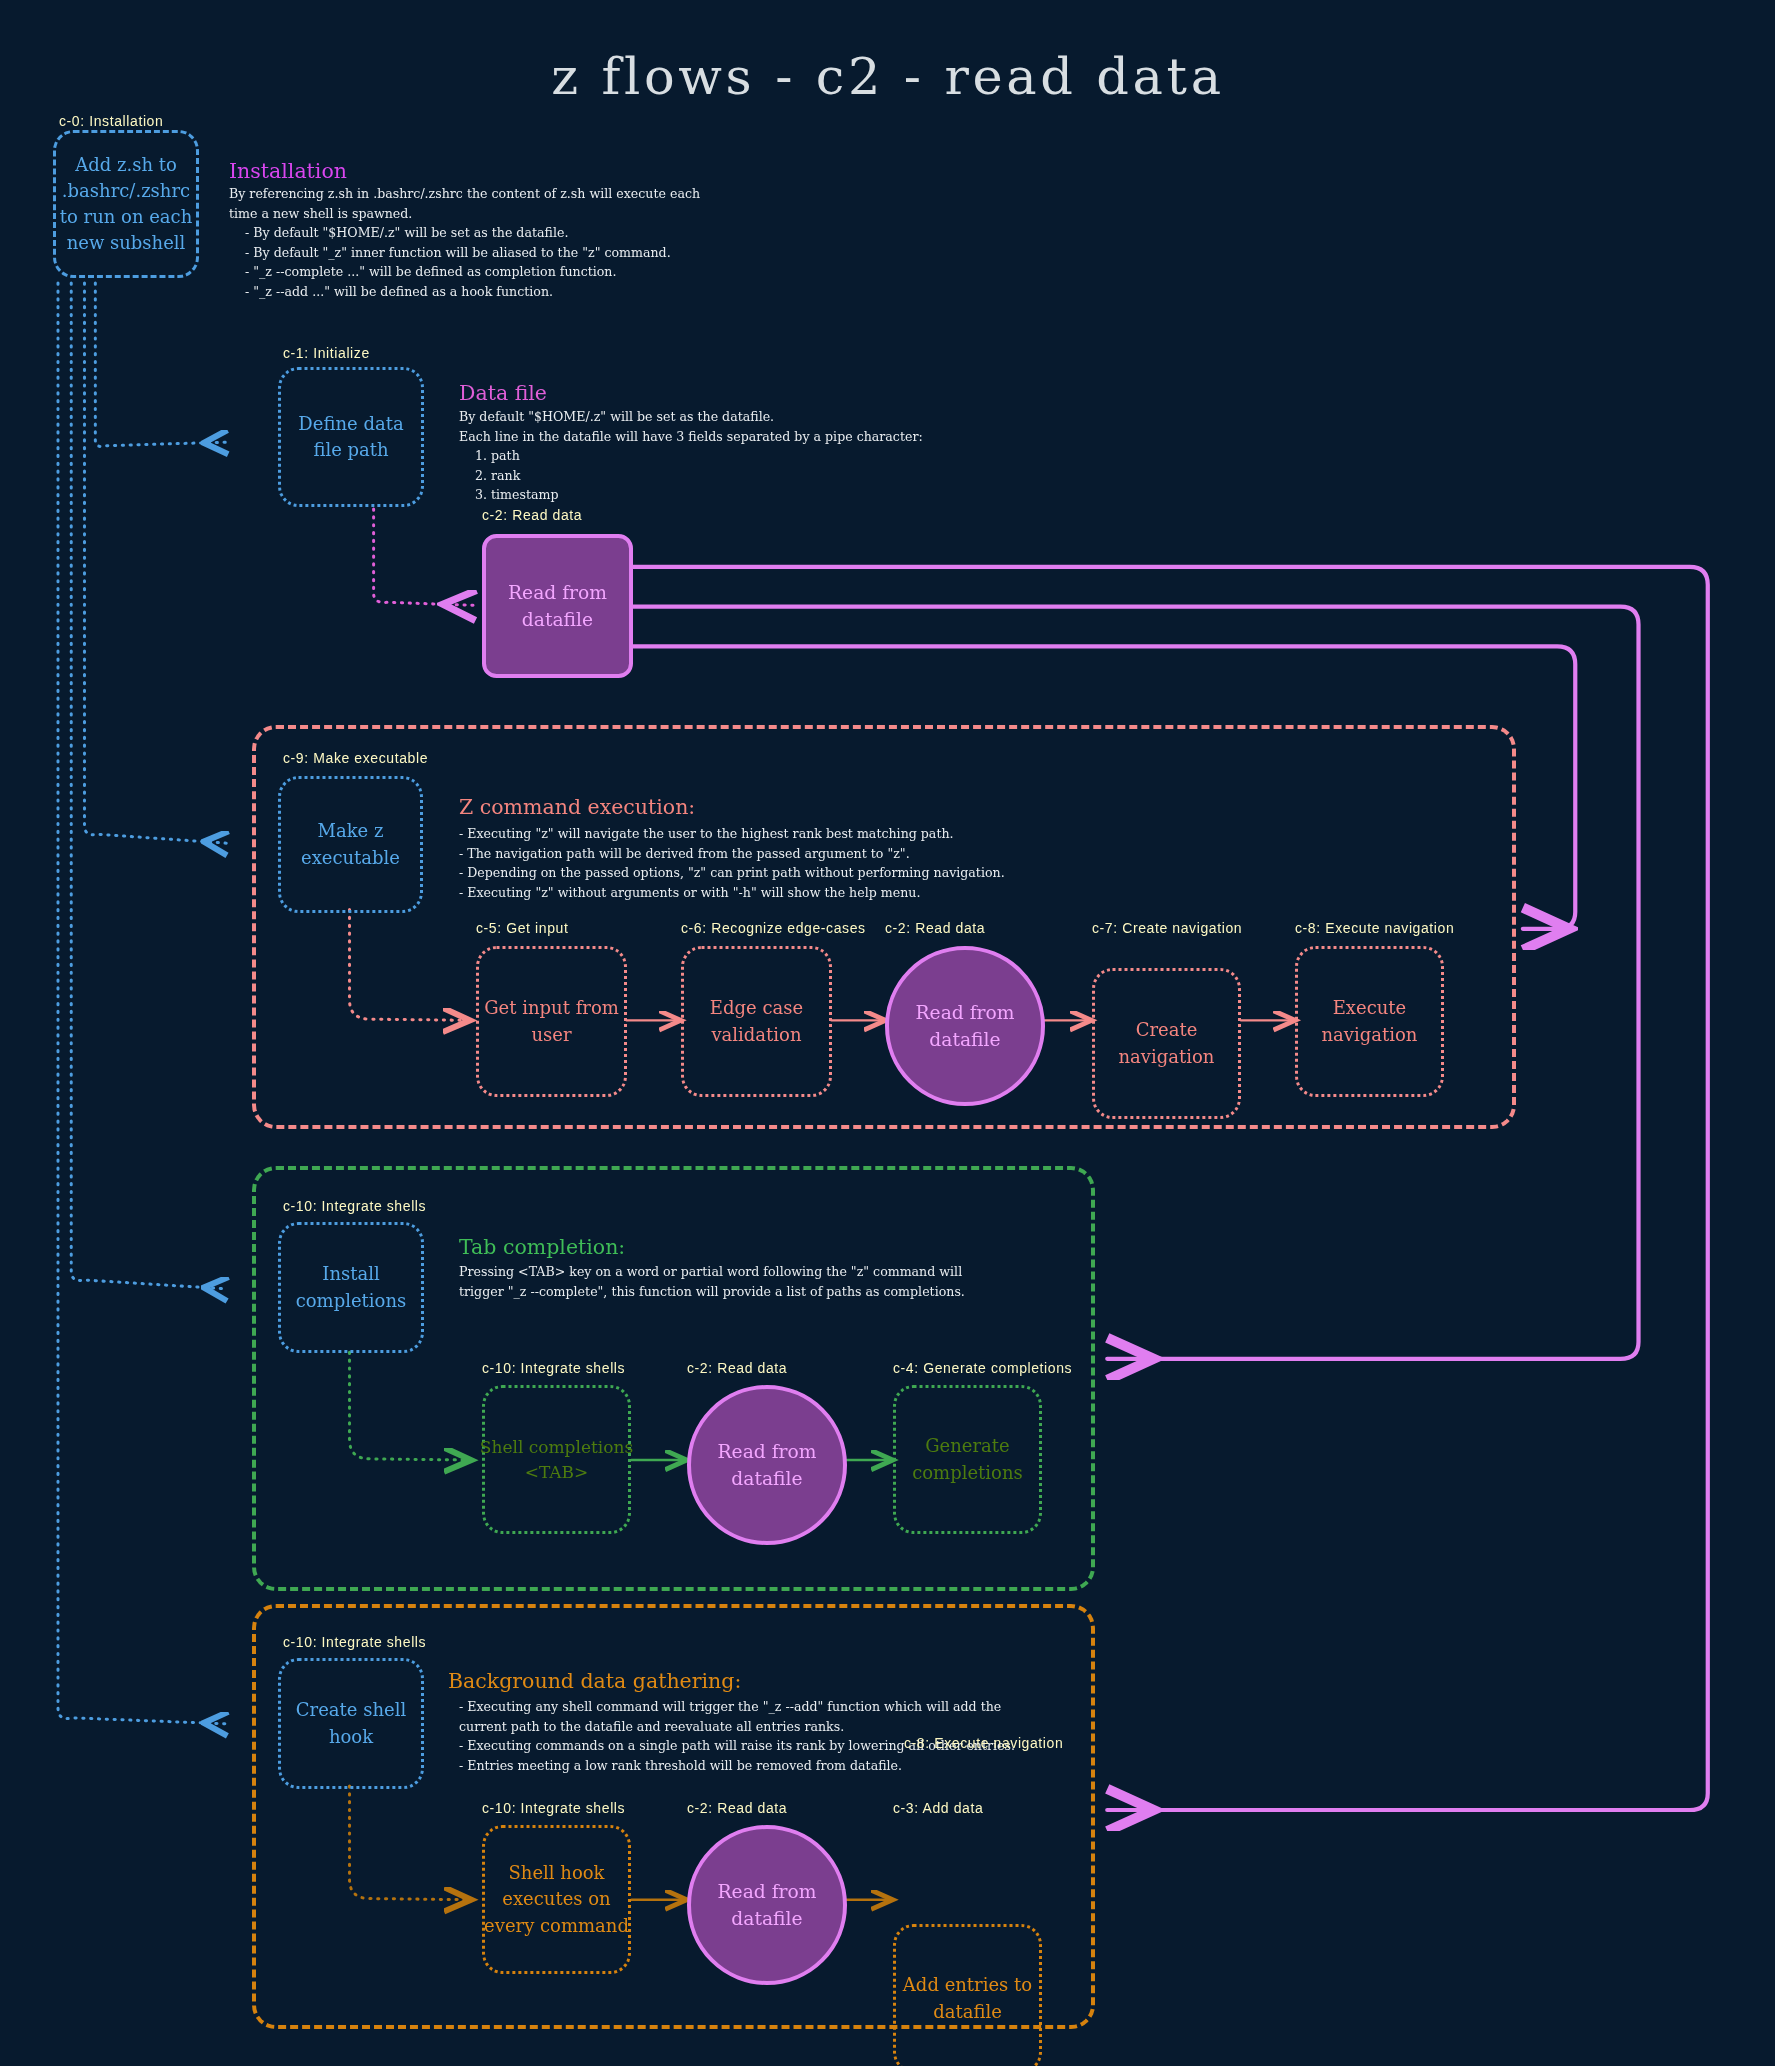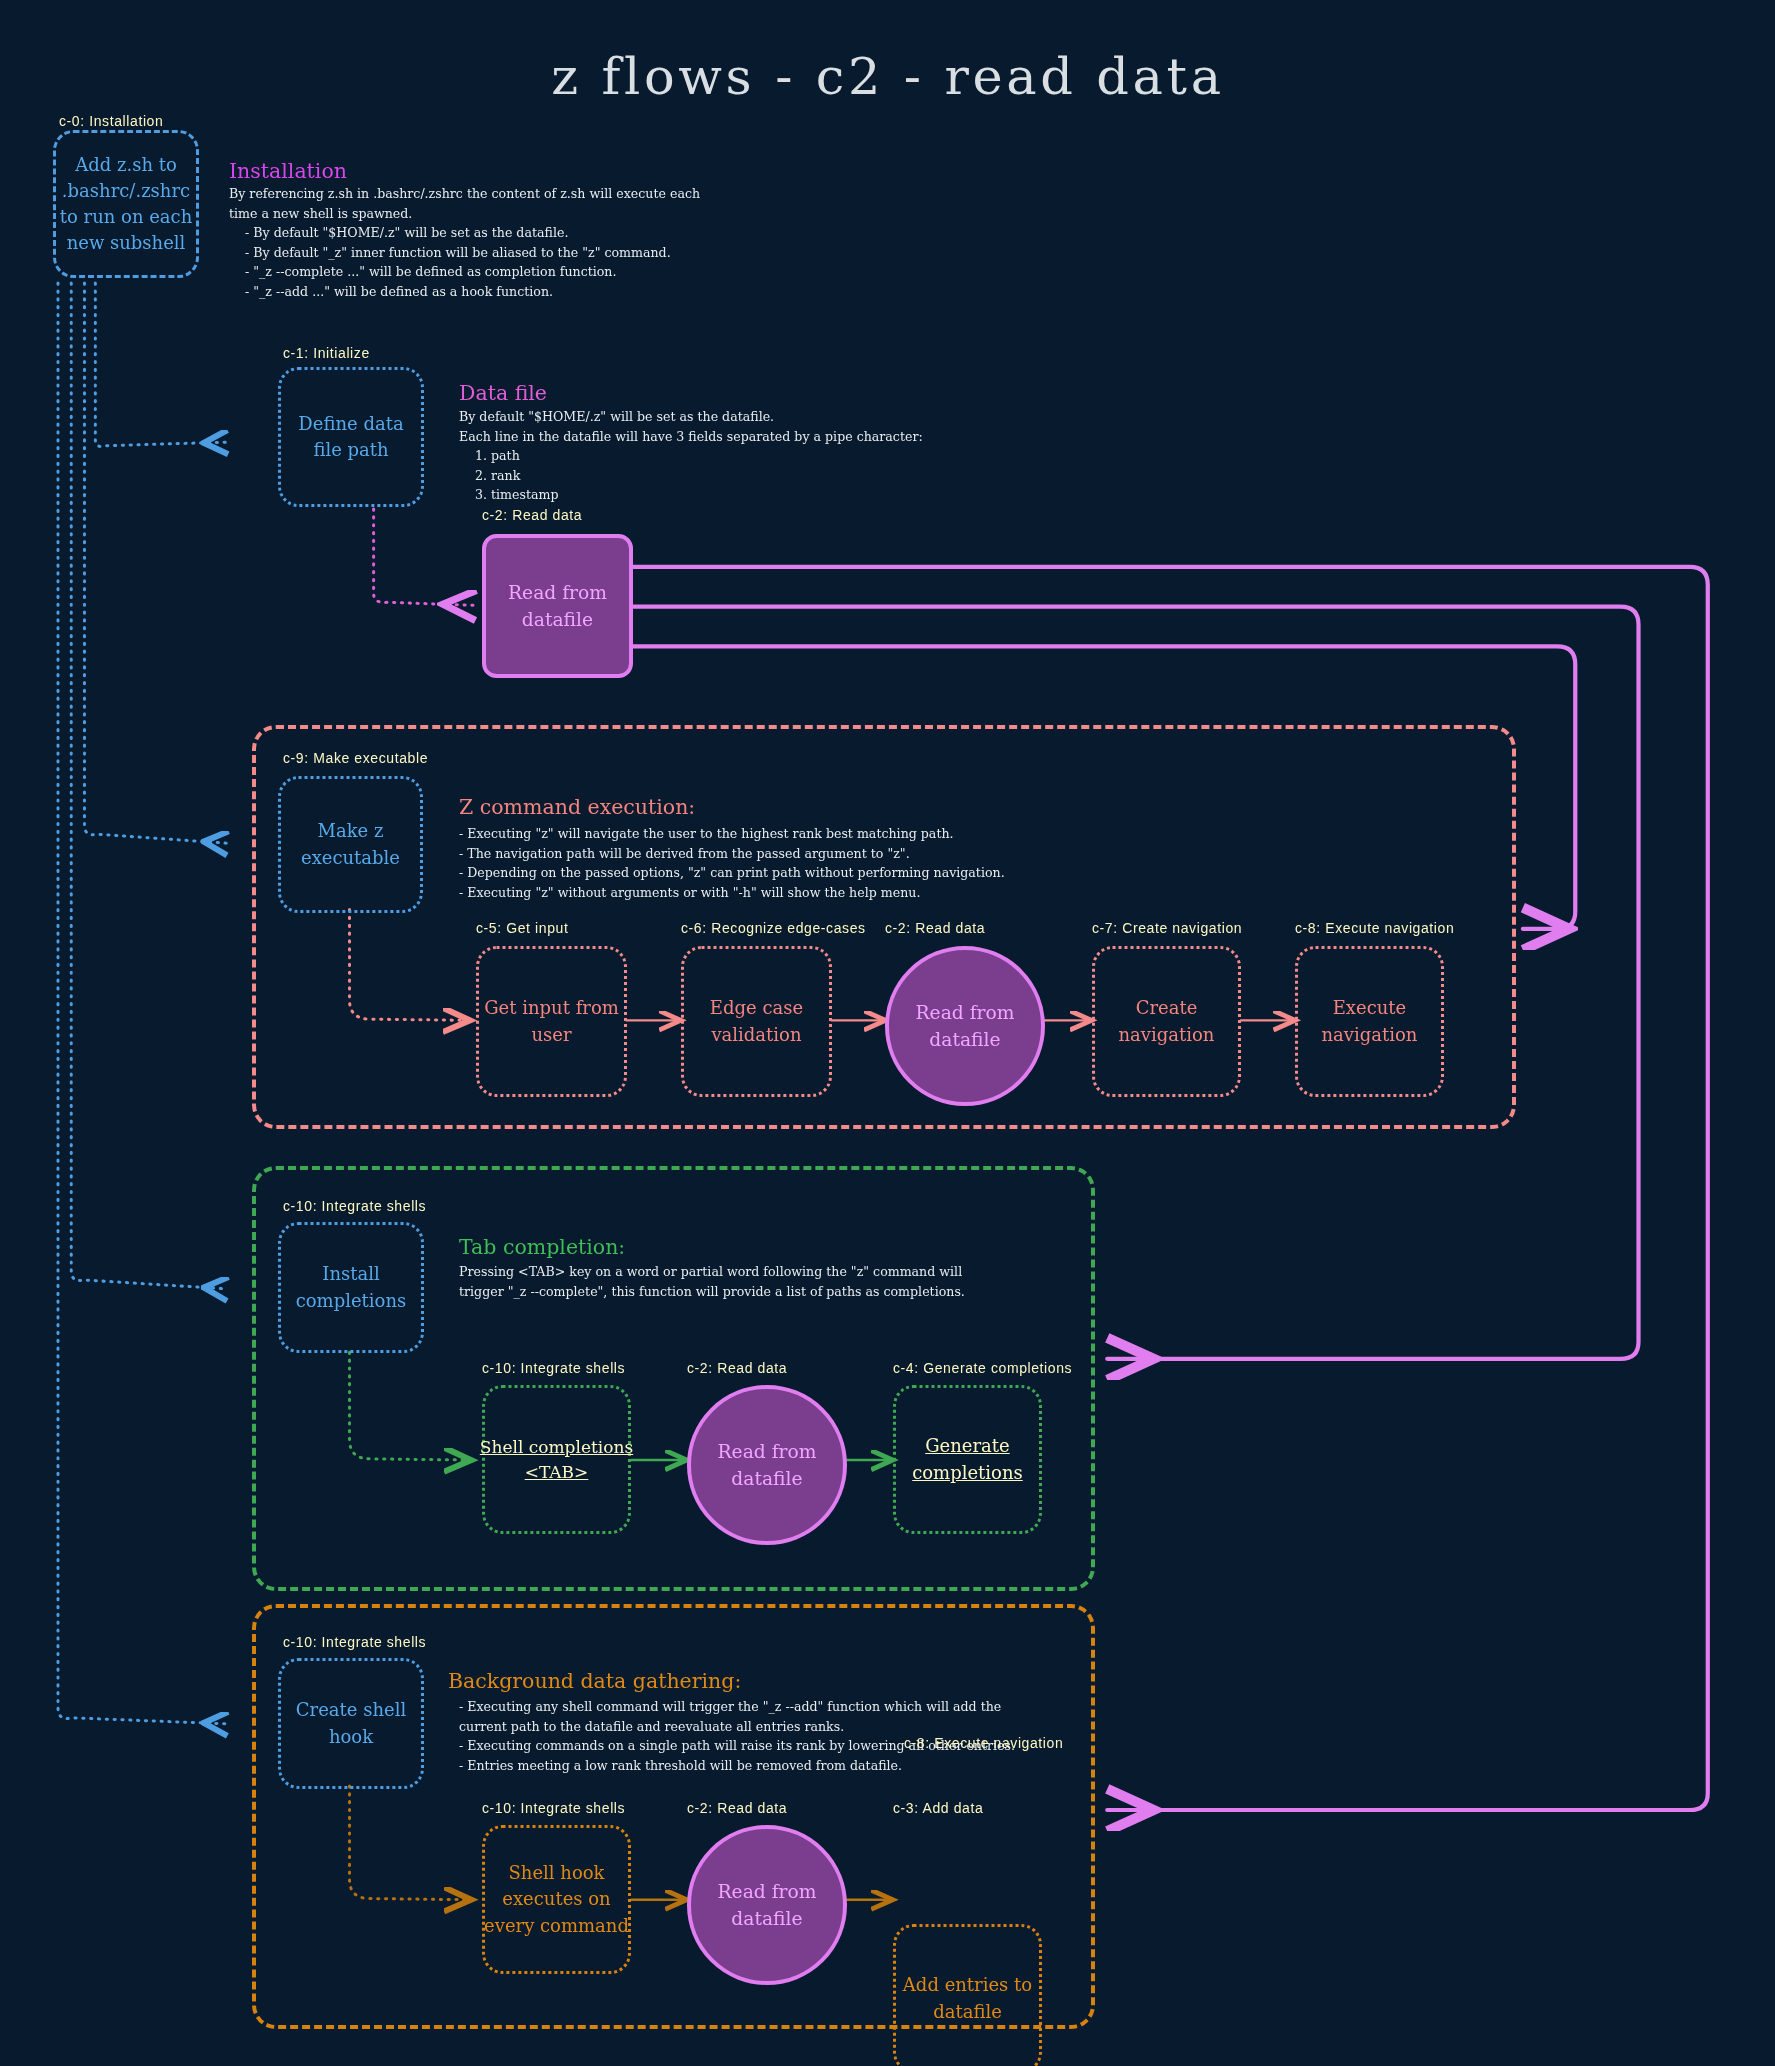--- a/index.html
+++ b/index.html
@@ -18,21 +18,21 @@
 
   
   .node{box-sizing:border-box;border-radius:20.5px;display:flex;align-items:center;
         justify-content:center;text-align:center;line-height:1.45;
         font-family:"DejaVu Serif",serif;font-size:18px;padding:6px 8.4px;}
   .node.dotted{border-style:dotted;border-width:3.6px;}
   .node.dashed{border-style:dashed;border-width:3.6px;}
 
   .blue{border-color:#4d9de0;color:#57a9ea;}
   .red{border-color:#f48a8a;color:#f4857f;}
-  .green{border-color:#3fa852;color:#fef9c3;text-decoration:underline;}
+  .green{border-color:#3fa852;color:#4d7c0f;}
   .orange{border-color:#d6820e;color:#e08a14;}
 
   
   .purple-rect{background:#7b3e8f;border:4.2px solid #e07ef0;border-radius:14.5px;
                color:#f3a6ff;display:flex;align-items:center;justify-content:center;
                text-align:center;font-family:"DejaVu Serif",serif;font-size:18.7px;
                line-height:1.45;}
   .purple-ellipse{background:#7b3e8f;border:4.2px solid #e07ef0;border-radius:50%;
                color:#f3a6ff;display:flex;align-items:center;justify-content:center;
                text-align:center;font-family:"DejaVu Serif",serif;font-size:18.7px;
@@ -162,21 +162,21 @@
 
 <div class="abs clabel" style="left:681px;top:920px;">c-6: Recognize edge-cases</div>
 <div class="abs node dotted red" style="left:681px;top:946px;width:151px;height:151px;white-space:pre;">Edge case
 validation</div>
 
 <div class="abs clabel" style="left:885px;top:920px;">c-2: Read data</div>
 <div class="abs purple-ellipse" style="left:885px;top:946px;width:152px;height:152px;white-space:pre;">Read from
 datafile</div>
 
 <div class="abs clabel" style="left:1092px;top:920px;">c-7: Create navigation</div>
-<div class="abs node dotted red" style="left:1092px;top:946px;width:149px;height:151px;white-space:pre;">Create
+<div class="abs node dotted red" style="left:1092px;top:968px;width:149px;height:151px;white-space:pre;">Create
 navigation</div>
 
 <div class="abs clabel" style="left:1295px;top:920px;">c-8: Execute navigation</div>
 <div class="abs node dotted red" style="left:1295px;top:946px;width:149px;height:151px;white-space:pre;">Execute
 navigation</div>
 
 <div class="abs container c-green" style="left:252px;top:1166px;width:843px;height:425px;"></div>
 <div class="abs clabel" style="left:283px;top:1198px;">c-10: Integrate shells</div>
 <div class="abs node dotted blue" style="left:278px;top:1222px;width:146px;height:131px;white-space:pre;">Install
 completions</div>

